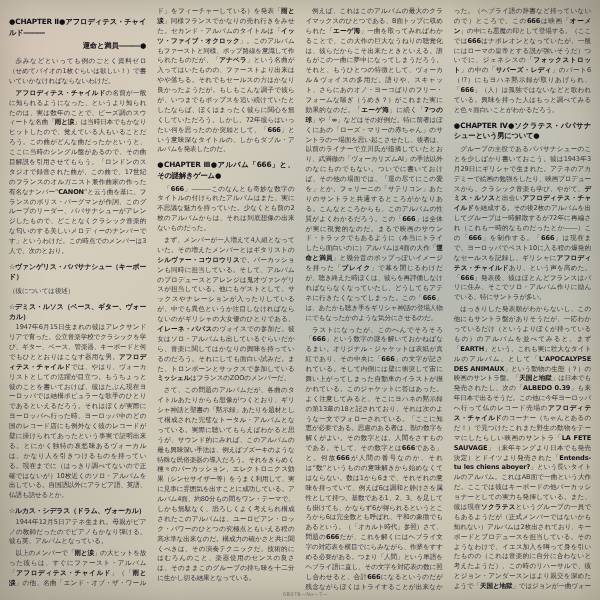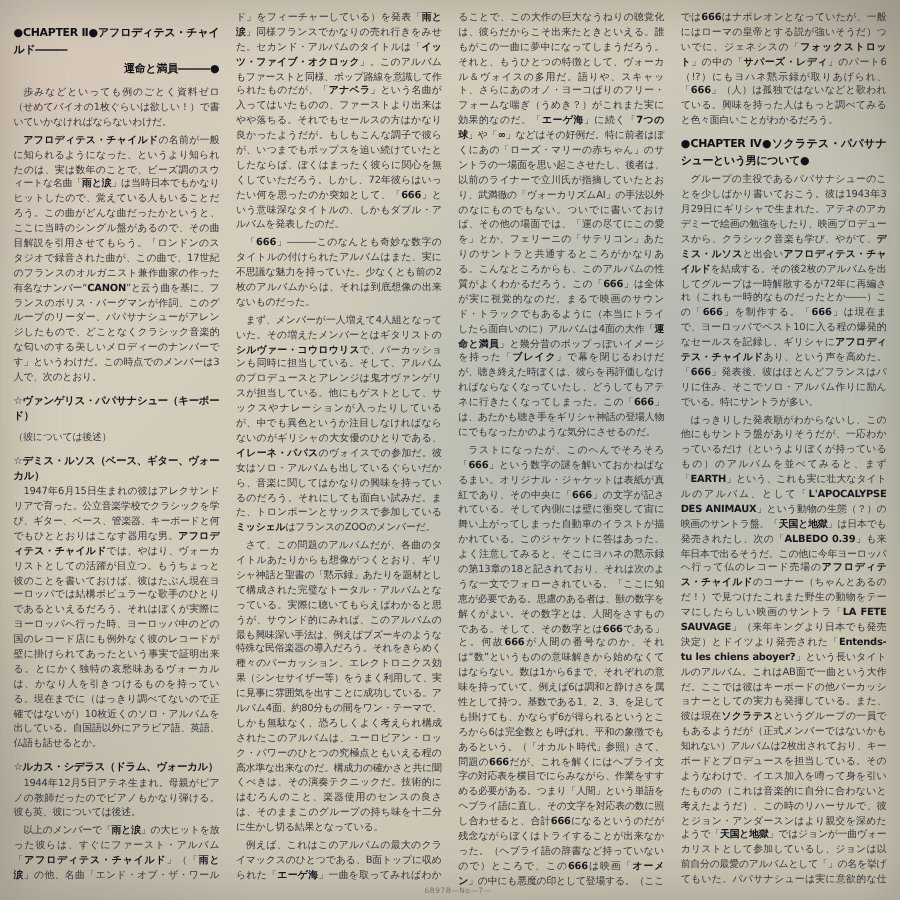--- a/index.html
+++ b/index.html
@@ -44,22 +44,23 @@
   <div class="columns" id="article">
       <div class="chapter first">●CHAPTER Ⅱ●アフロディテス・チャイルド―――</div>
       <div class="chapter-sub">運命と満員―――●</div>
       <div class="para">歩みなどといっても例のごとく資料ゼロ（せめてバイオの1枚ぐらいは欲しい！）で書いていかなければならないわけだ。</div>
       <div class="para"><b>アフロディテス・チャイルド</b>の名前が一般に知られるようになった、というより知られたのは、実は数年のことで、ビーズ調のスウィートな名曲「<b>雨と涙</b>」は当時日本でもかなりヒットしたので、覚えている人もいることだろう。この曲がどんな曲だったかというと、ここに当時のシングル盤があるので、その曲目解説を引用させてもらう。「ロンドンのスタジオで録音された曲が、この曲で、17世紀のフランスのオルガニスト兼作曲家の作った有名なナンバー“<b>CANON</b>”と云う曲を基に、フランスのボリス・バーグマンが作詞、このグループのリーダー、パパサナシューがアレンジしたもので、どことなくクラシック音楽的な匂いのする美しいメロディーのナンバーです」というわけだ。この時点でのメンバーは3人で、次のとおり。</div>
       <div class="subhead">☆ヴァンゲリス・パパサナシュー（キーボード）</div>
       <div class="note">（彼については後述）</div>
       <div class="subhead">☆デミス・ルソス（ベース、ギター、ヴォーカル）</div>
       <div class="para">1947年6月15日生まれの彼はアレクサンドリアで育った。公立音楽学校でクラシックを学び、ギター、ベース、管楽器、キーボードと何でもひととおりはこなす器用な男。<b>アフロディテス・チャイルド</b>では、やはり、ヴォーカリストとしての活躍が目立つ。もうちょっと彼のことを書いておけば、彼はたぶん現在ヨーロッパでは結構ポピュラーな歌手のひとりであるといえるだろう。それはぼくが実際にヨーロッパへ行った時、ヨーロッパ中のどの国のレコード店にも例外なく彼のレコードが壁に掛けられてあったという事実で証明出来る。とにかく独特の哀愁味あるヴォーカルは、かなり人を引きつけるものを持っている。現在までに（はっきり調べてないので正確ではないが）10枚近くのソロ・アルバムを出している。自国語以外にアラビア語、英語、仏語も話せるとか。</div>
       <div class="subhead">☆ルカス・シデラス（ドラム、ヴォーカル）</div>
-      <div class="para">1944年12月5日アテネ生まれ。母親がピアノの教師だったのでピアノもかなり弾ける。彼も英、彼については後述。</div>
+      <div class="para">1944年12月5日アテネ生まれ。母親がピアノの教師だったのでピアノもかなり弾ける。彼も英、アルバムとなっている。</div>
       <div class="para">以上のメンバーで「<b>雨と涙</b>」の大ヒットを放った彼らは、すぐにファースト・アルバム「<b>アフロディテス・チャイルド</b>」（「<b>雨と涙</b>」の他、名曲「エンド・オブ・ザ・ワールド」をフィーチャーしている）を発表「<b>雨と涙</b>」同様フランスでかなりの売れ行きをみせた。セカンド・アルバムのタイトルは「<b>イッツ・ファイブ・オクロック</b>」。このアルバムもファーストと同様、ポップ路線を意識して作られたものだが、「<b>アナベラ</b>」という名曲が入ってはいたものの、ファーストより出来はやや落ちる。それでもセールスの方はかなり良かったようだが。もしもこんな調子で彼らが、いつまでもポップスを追い続けていたとしたならば、ぼくはまったく彼らに関心を無くしていただろう。しかし、72年彼らはいったい何を思ったのか突如として、「<b>666</b>」という意味深なタイトルの、しかもダブル・アルバムを発表したのだ。</div>
+      <div class="chapter">●CHAPTER Ⅲ●アルバム「666」と、その謎解きゲーム●</div>
       <div class="para">「<b>666</b>」―――このなんとも奇妙な数字のタイトルの付けられたアルバムはまた、実に不思議な魅力を持っていた。少なくとも前の2枚のアルバムからは、それは到底想像の出来ないものだった。</div>
       <div class="para">まず、メンバーが一人増えて4人組となっていた。その増えたメンバーとはギタリストの<b>シルヴァー・コウロウリス</b>で、パーカッションも同時に担当している。そして、アルバムのプロデュースとアレンジは鬼才ヴァンゲリスが担当している。他にもゲストとして、サックスやナレーションが入ったりしているが、中でも異色というか注目しなければならないのがギリシャの大女優のひとりである、<b>イレーネ・パパス</b>のヴォイスでの参加だ。彼女はソロ・アルバムも出しているぐらいだから、音楽に関してはかなりの興味を持っているのだろう。それにしても面白い試みだ。また、トロンボーンとサックスで参加している<b>ミッシェル</b>はフランスのZOOのメンバーだ。</div>
       <div class="para">さて、この問題のアルバムだが、各曲のタイトルあたりからも想像がつくとおり、ギリシャ神話と聖書の「黙示録」あたりを題材として構成された完璧なトータル・アルバムとなっている。実際に聴いてもらえばわかると思うが、サウンド的にみれば、このアルバムの最も興味深い手法は、例えばブズーキのような特殊な民俗楽器の導入だろう。それをきらめく種々のパーカッション、エレクトロニクス効果（シンセサイザー等）をうまく利用して、実に見事に雰囲気を出すことに成功している。アルバム4面、約80分もの間をワン・テーマで、しかも無駄なく、恐ろしくよく考えられ構成されたこのアルバムは、ユーロピアン・ロック・パワーのひとつの究極点ともいえる程の高水準な出来なのだ。構成力の確かさと共に聞くべきは、その演奏テクニックだ。技術的にはむろんのこと、楽器使用のセンスの良さは、そのままこのグループの持ち味を十二分に生かし切る結果となっている。</div>
       <div class="para">例えば、これはこのアルバムの最大のクライマックスのひとつである、B面トップに収められた「<b>エーゲ海</b>」一曲を取ってみればわかることで、この大作の巨大なうねりの聴覚化は、彼らだからこそ出来たときといえる。誰もがこの一曲に夢中になってしまうだろう。それと、もうひとつの特徴として、ヴォーカル＆ヴォイスの多用だ。語りや、スキャット、さらにあのオノ・ヨーコばりのフリー・フォームな喘ぎ（うめき？）がこれまた実に効果的なのだ。「<b>エーゲ海</b>」に続く「<b>7つの球</b>」や「<b>∞</b>」などはその好例だ。特に前者はぼくにあの「ローズ・マリーの赤ちゃん」のサントラの一場面を思い起こさせたし、後者は、以前のライナーで立川氏が指摘していたとおり、武満徹の「ヴォーカリズムAI」の手法以外のなにものでもない。ついでに書いておけば、その他の場面では、「運の尽てにこの愛を」とか、フェリーニの「サテリコン」あたりのサントラと共通するところがかなりある。こんなところからも、このアルバムの性質がよくわかるだろう。この「<b>666</b>」は全体が実に視覚的なのだ。まるで映画のサウンド・トラックでもあるように（本当にトライしたら面白いのに）アルバムは4面の大作「<b>運命と満員</b>」と幾分昔のポップっぽいイメージを持った「<b>ブレイク</b>」で幕を閉じるわけだが、聴き終えた時ぼくは、彼らを再評価しなければならなくなっていたし、どうしてもアテネに行きたくなってしまった。この「<b>666</b>」は、あたかも聴き手をギリシャ神話の登場人物にでもなったかのような気分にさせるのだ。</div>
       <div class="para">ラストになったが、このへんでそろそろ「<b>666</b>」という数字の謎を解いておかねばなるまい。オリジナル・ジャケットは表紙が真紅であり、その中央に「<b>666</b>」の文字が記されている。そして内側には壁に衝突して宙に舞い上がってしまった自動車のイラストが描かれている。このジャケットに答はあった。よく注意してみると、そこにヨハネの黙示録の第13章の18と記されており、それは次のような一文でフォローされている。「ここに知恵が必要である。思慮のある者は、獣の数字を解くがよい。その数字とは、人間をさすものである。そして、その数字とは<b>666</b>である」と。何故<b>666</b>が人間の番号なのか、それは“数”というものの意味解きから始めなくてはならない。数は1から6まで、それぞれの意味を持っていて、例えば6は調和と静けさを属性として持つ。基数である1、2、3、を足しても掛けても、かならず6が得られるというところから6は完全数とも呼ばれ、平和の象徴でもあるという。（「オカルト時代」参照）さて、問題の<b>666</b>だが、これを解くにはヘブライ文字の対応表を横目でにらみながら、作業をすすめる必要がある。つまり「人間」という単語をヘブライ語に直し、その文字を対応表の数に照し合わせると、合計<b>666</b>になるというのだが残念ながらぼくはトライすることが出来なかった。（ヘブライ語の辞書など持っていないので）ところで、この<b>666</b>は映画「<b>オーメン</b>」の中にも悪魔の印として登場する。（ここでは<b>666</b>はナポレオンとなっていたが、一般にはローマの皇帝とする説が強いそうだ）ついでに、ジェネシスの「<b>フォックストロット</b>」の中の「<b>サパーズ・レディ</b>」のパート6（!?）にもヨハネ黙示録が取りあげられ、「<b>666</b>」（人）は孤独ではないなどと歌われている。興味を持った人はもっと調べてみると色々面白いことがわかるだろう。</div>
       <div class="chapter">●CHAPTER Ⅳ●ソクラテス・パパサナシューという男について●</div>
       <div class="para">グループの主役であるパパサナシューのことを少しばかり書いておこう。彼は1943年3月29日にギリシャで生まれた。アテネのアカデミーで絵画の勉強をしたり、映画プロデュースから、クラシック音楽も学び、やがて、<b>デミス・ルソス</b>と出会い<b>アフロディテス・チャイルド</b>を結成する。その後2枚のアルバムを出してグループは一時解散するが72年に再編され（これも一時的なものだったとか――）この「<b>666</b>」を制作する。「<b>666</b>」は現在まで、ヨーロッパでベスト10に入る程の爆発的なセールスを記録し、ギリシャに<b>アフロディテス・チャイルド</b>あり、という声を高めた。「<b>666</b>」発表後、彼はほとんどフランスはパリに住み、そこでソロ・アルバム作りに励んでいる。特にサントラが多い。</div>
       <div class="para">はっきりした発表順がわからないし、この他にもサントラ盤がありそうだが、一応わかっているだけ（というよりぼくが持っているもの）のアルバムを並べてみると、まず「<b>EARTH</b>」という、これも実に壮大なタイトルのアルバム、として「<b>L'APOCALYPSE DES ANIMAUX</b>」という動物の生態（？）の映画のサントラ盤。「<b>天国と地獄</b>」は日本でも発売されたし、次の「<b>ALBEDO 0.39</b>」も来年日本で出るそうだ。この他に今年ヨーロッパへ行って仏のレコード売場の<b>アフロディテス・チャイルド</b>のコーナー（ちゃんとあるのだ！）で見つけたこれまた野生の動物をテーマにしたらしい映画のサントラ「<b>LA FETE SAUVAGE</b>」（来年キングより日本でも発売決定）とドイツより発売された「<b>Entends-tu les chiens aboyer?</b>」という長いタイトルのアルバム。これはAB面で一曲という大作だ。ここでは彼はキーボードの他パーカッショナーとしての実力も発揮している。また、彼は現在<b>ソクラテス</b>というグループの一員でもあるようだが（正式メンバーではないかも知れない）アルバムは2枚出されており、キーボードとプロデュースを担当している。そのようなわけで、イエス加入を噂って身を引いたものの（これは音楽的に自分に合わないと考えたようだ）、この時のリハーサルで、彼とジョン・アンダースンはより親交を深めたようで「<b>天国と地獄</b>」ではジョンが一曲ヴォーカリストとして参加しているし、ジョンは以前自分の最愛のアルバムとして「」の名を挙げてもいた。パパサナシューは実に意欲的な仕事をしてきているのだ。今後もずっと注目していかねばならない男であることは確かだろう。</div>
     </div>
   <div class="bottom-note">6B97B—No—7—</div>

